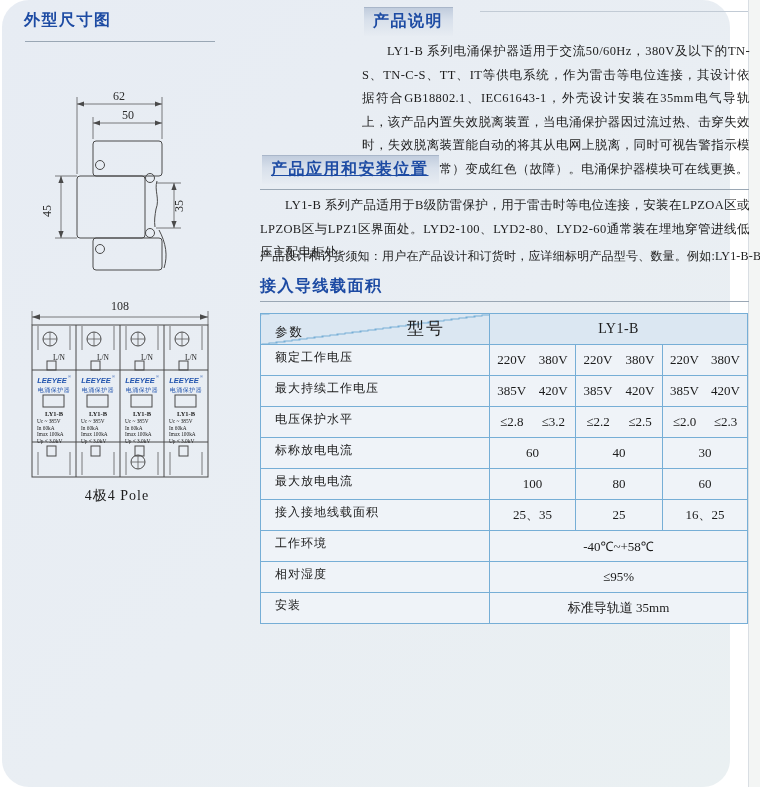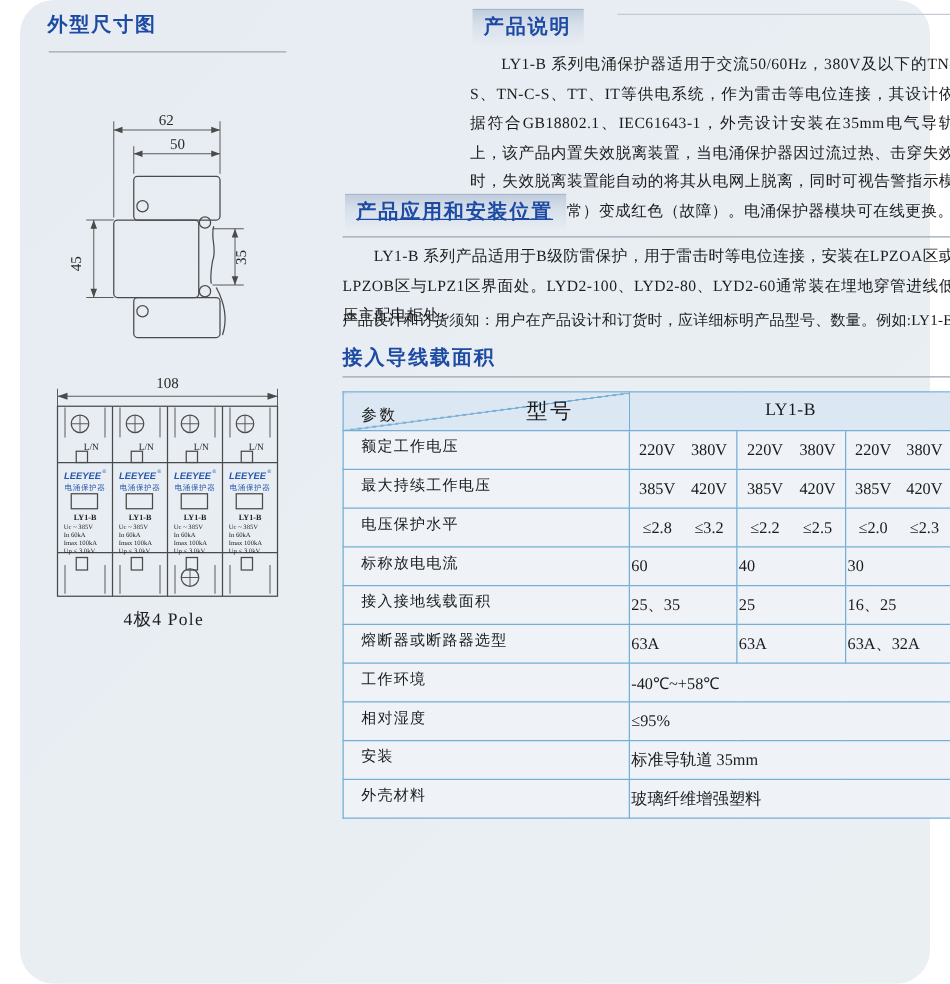--- a/index.html
+++ b/index.html
@@ -1,18 +1,18 @@
 <!DOCTYPE html>
 <html><head>
 <meta charset="utf-8">
 <style>
   html,body{margin:0;padding:0;}
   body{width:760px;height:787px;overflow:hidden;
        font-family:"Liberation Serif", serif;}
-  .page{position:absolute;top:0;left:16px;width:728px;height:787px;
+  .page{position:absolute;top:0;left:2px;width:728px;height:787px;
         background:linear-gradient(135deg,#e7ecf3 0%,#e9eef3 55%,#eaf0f2 100%);border-radius:27px;}
   .page-edge{position:absolute;top:0;left:746px;width:14px;height:787px;
              background:#f3f5f4;border-left:1px solid #d9dee3;}
   
   .sec-title{position:absolute;color:#1d4ba3;font-weight:bold;
              font-family:"Liberation Sans", sans-serif;
              font-size:16px;letter-spacing:1.5px;white-space:nowrap;}
   .title-bar{background:linear-gradient(180deg,#bfcbdc 0%,#d8e0eb 45%,#e7ecf2 100%);
              padding:4px 10px 4px 9px;box-shadow:inset 0 1px 0 #a9b6c9;}
   .rule{position:absolute;height:1px;background:#9aa7b4;}
@@ -24,21 +24,21 @@
   
   table.params{position:absolute;left:258px;top:313px;width:487px;
                border-collapse:collapse;table-layout:fixed;
                font-family:"Liberation Serif", serif;}
   table.params td,table.params th{border:1px solid #76aed6;background:#eff3f8;
                font-weight:normal;color:#1b1b1b;}
   table.params tr{height:31px;}
   tr.hdr{height:40px;}
   td.param{font-size:12px;letter-spacing:1px;vertical-align:top;
            padding:4px 0 0 14px;text-align:left;}
-  td.val{font-size:13px;vertical-align:middle;}
+  td.val{font-size:13px;text-align:center;vertical-align:middle;}
   .pair{display:flex;justify-content:space-around;align-items:center;}
   th.corner{position:relative;background:#dbe7f2 !important;
     background-image:linear-gradient(to bottom right,
       rgba(0,0,0,0) calc(50% - 0.6px),#76aed6 calc(50% - 0.6px),
       #76aed6 calc(50% + 0.6px),rgba(0,0,0,0) calc(50% + 0.6px)) !important;}
   .corner-top{position:absolute;top:3px;right:44px;font-size:17px;letter-spacing:2px;}
   .corner-bottom{position:absolute;bottom:3px;left:14px;font-size:12.5px;letter-spacing:2px;}
   th.model{background:#dbe7f2 !important;font-size:14px;font-weight:bold;
            text-align:center;vertical-align:middle;letter-spacing:0.5px;}
   
@@ -305,42 +305,38 @@
             </div>
           </td>
     </tr>
     <tr>
       <td class="param">标称放电电流</td>
       <td class="val">60</td>
       <td class="val">40</td>
       <td class="val">30</td>
     </tr>
     <tr>
+      <td class="param">最大放电电流</td>
+      <td class="val">100</td>
+      <td class="val">80</td>
+      <td class="val">60</td>
+    </tr>
+    <tr>
       <td class="param">接入接地线载面积</td>
       <td class="val">25、35</td>
       <td class="val">25</td>
       <td class="val">16、25</td>
     </tr>
     <tr>
-      <td class="param">熔断器或断路器选型</td>
-      <td class="val">63A</td>
-      <td class="val">63A</td>
-      <td class="val">63A、32A</td>
-    </tr>
-    <tr>
       <td class="param">工作环境</td>
       <td class="val" colspan="3">-40℃~+58℃</td>
     </tr>
     <tr>
       <td class="param">相对湿度</td>
       <td class="val" colspan="3">≤95%</td>
     </tr>
     <tr>
       <td class="param">安装</td>
       <td class="val" colspan="3">标准导轨道 35mm</td>
-    </tr>
-    <tr>
-      <td class="param">外壳材料</td>
-      <td class="val" colspan="3">玻璃纤维增强塑料</td>
     </tr>
   </tbody>
     </table>
 </div>
 
 </body></html>

